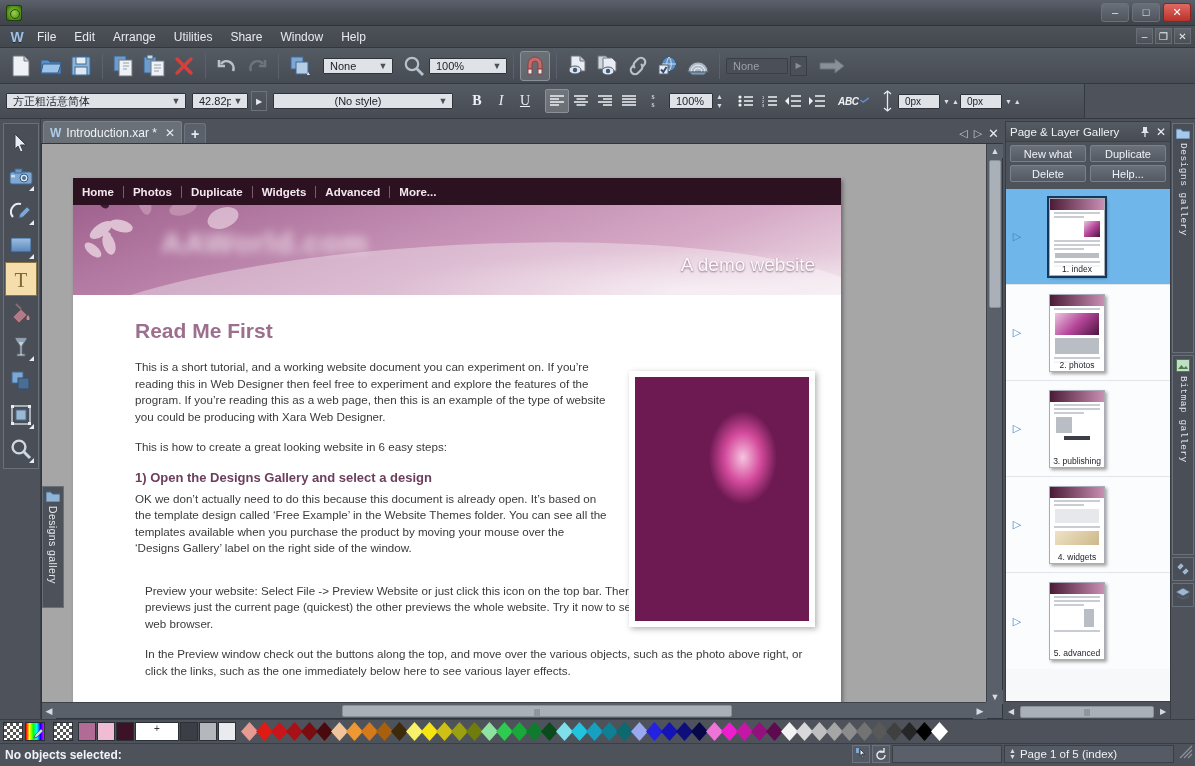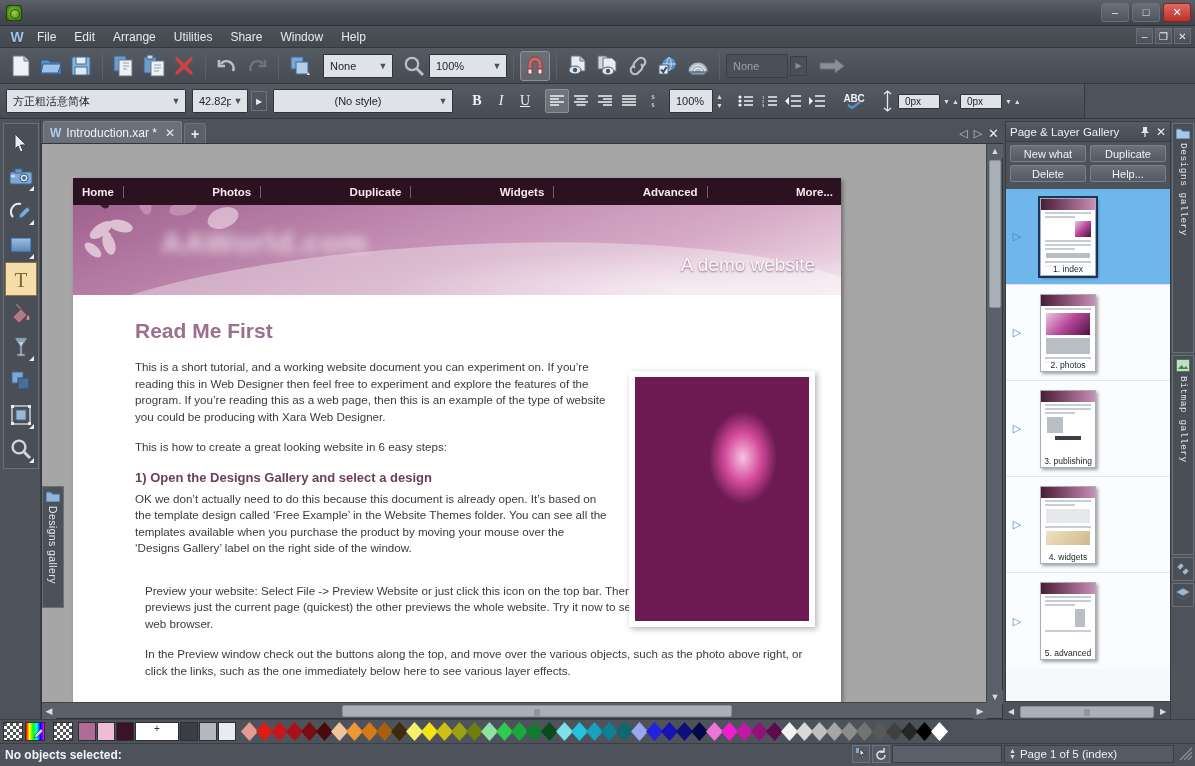--- a/index.html
+++ b/index.html
@@ -85,21 +85,21 @@
   }
   .tb-sep { width: 1px; height: 26px; background: #373c43; border-right: 1px solid #5c626b; margin: 0 6px; }
   .tb-btn {
     width: 30px; height: 30px; display: flex; align-items: center; justify-content: center;
     border: 1px solid transparent; border-radius: 3px; position: relative;
   }
   .tb-btn.active { border-color: #8b919b; background: rgba(255,255,255,.14); }
   .tb-btn svg { display: block; }
 
   .combo {
-    height: 24px; border: 1px solid #2f343a; background: #dfe3e8; color: #20252b;
+    height: 16px; border: 1px solid #2f343a; background: #dfe3e8; color: #20252b;
     display: flex; align-items: center; padding: 0 2px 0 6px; font-size: 11px;
     border-radius: 1px;
   }
   .combo .cv { flex: 1; overflow: hidden; white-space: nowrap; }
   .combo .arrow {
     width: 14px; text-align: center; color: #4a5058; font-size: 9px;
   }
   .combo.dark { background: #4b5058; color: #9aa0a8; border-color: #3a3f46; }
 
   .spin { display: flex; flex-direction: column; margin-left: 1px; }
@@ -183,21 +183,21 @@
     position: absolute; left: 31px; top: 34px; width: 768px; height: 560px;
     background: #ffffff; box-shadow: 2px 2px 4px rgba(0,0,0,.35);
   }
 
   
   .banner { position: relative; width: 768px; height: 117px; overflow: hidden;
     background: linear-gradient(to bottom, #2c1420 0%, #2c1420 26px, #b276a0 27px, #c58fb3 60%, #e7cfdd 100%);
   }
   .banner-top {
     position: absolute; left:0; top:0; width: 768px; height: 27px; background: #2c1220;
-    display: flex; align-items: center; justify-content: space-between; padding-right: 6px;
+    display: flex; align-items: center; justify-content: flex-start; padding-right: 18px;
   }
   .nav-link { color: #f3e7ef; font-size: 11.5px; font-weight: bold; padding: 0 9px; border-right: 1px solid #7b5a6d; }
   .nav-link:last-child { border-right: none; padding-right: 2px; }
   .banner-wave {
     position: absolute; left: 0; top: 27px; width: 768px; height: 90px;
     background:
       radial-gradient(ellipse 420px 60px at 80% 95%, rgba(255,255,255,.55), rgba(255,255,255,0) 70%),
       linear-gradient(160deg, #a0628f 0%, #c18cb1 40%, #d6aac6 70%, #efdfe9 100%);
   }
   .banner-wave:after {
@@ -294,21 +294,21 @@
   .gal-item {
     position: relative; height: 96px; display: flex; align-items: center;
     border-bottom: 1px solid #e2e5ea; background: #fbfcfd;
   }
   .gal-item.sel { background: #6fb6ea; }
   .gal-item .tri {
     width: 22px; text-align: center; color: #3c7fba; font-size: 11px;
   }
   .gal-thumb {
     width: 56px; height: 78px; background: #fff; border: 1px solid #a8adb5;
-    box-shadow: 2px 2px 3px rgba(0,0,0,.35); margin-left: 12px; position: relative;
+    box-shadow: 2px 2px 3px rgba(0,0,0,.35); margin-left: 21px; position: relative;
     overflow: hidden;
   }
   .gal-item.sel .gal-thumb { outline: 2px solid #16365c; }
   .thumb-banner { height: 11px; background: linear-gradient(to right, #4a1b36, #c98fb4); }
   .thumb-line { height: 2px; background: #c9ccd2; margin: 2px 4px; }
   .thumb-line.short { width: 55%; }
   .thumb-img { height: 22px; margin: 3px 5px; background: linear-gradient(135deg,#e9c6de,#b6469a,#4a1440); }
   .thumb-grey { height: 16px; margin: 3px 5px; background: #b9bdc4; }
   .thumb-name {
     position: absolute; left: 0; bottom: 1px; width: 100%; text-align: center;
@@ -355,21 +355,21 @@
     clip-path: polygon(50% 0, 100% 50%, 50% 100%, 0 50%);
     flex: 0 0 auto;
   }
   .sw-rect { width: 18px; height: 19px; border: 1px solid #2b3037; margin-right: 1px; }
 
   .statusbar {
     position: absolute; left: 0; top: 743px; width: 1195px; height: 23px;
     background: #4e535b; border-top: 1px solid #3a3f46; display: flex; align-items: center;
   }
   .status-text { margin-left: 5px; font-size: 12px; font-weight: bold; color: #f0f3f7; }
-  .status-right { position: absolute; right: 0; top: 1px; display: flex; align-items: center; gap: 2px; }
+  .status-right { position: absolute; right: 0; top: 1px; display: flex; align-items: flex-start; gap: 2px; }
   .status-icon {
     width: 18px; height: 18px; border: 1px solid #6d737c; background: #555b64;
     display:flex; align-items:center; justify-content:center;
   }
   .status-field {
     width: 110px; height: 18px; border: 1px solid #3a3f46; background: #5a606a;
   }
   .status-page {
     height: 18px; min-width: 170px; border: 1px solid #3a3f46; background: #555b64;
     display: flex; align-items: center; padding: 0 4px; gap: 4px; font-size: 11.5px; color: #eef1f5;
@@ -634,21 +634,21 @@
           <path d="M4 2L0 6l4 4z" fill="#eef1f5"></path>
         </svg>
     </div>
     <div class="fmt-btn">
       <svg width="16" height="12" viewBox="0 0 16 12">
           <path d="M6 1h10M6 6h10M6 11h10" stroke="#eef1f5" stroke-width="1.4"></path>
           <path d="M0 2l4 4-4 4z" fill="#eef1f5"></path>
         </svg>
     </div>
 
-    <div class="fmt-btn" style="width:34px;margin-left:8px;flex-direction:column;">
+    <div class="fmt-btn" style="width:34px;margin-left:8px;flex-direction:row;font-style:italic;">
       <span style="font-size:10px;font-weight:bold;letter-spacing:-.3px;">ABC</span>
       <svg width="16" height="8" viewBox="0 0 16 8" style="margin-top:-3px;">
           <path d="M2 4l4 3 8-6" fill="none" stroke="#5b8fc9" stroke-width="2.2"></path>
         </svg>
     </div>
 
     <div style="display:flex;align-items:center;margin-left:10px;">
       <svg width="13" height="24" viewBox="0 0 13 24">
         <path d="M6.5 2v20M3 5l3.5-3 3.5 3M3 19l3.5 3 3.5-3" fill="none" stroke="#e6eaf0" stroke-width="1.3"></path>
       </svg>

